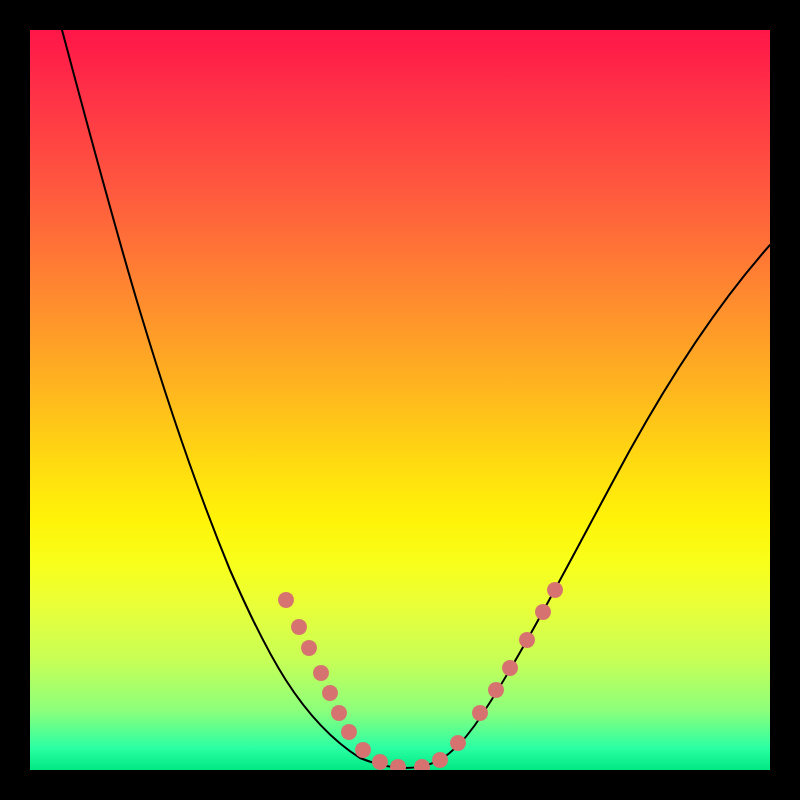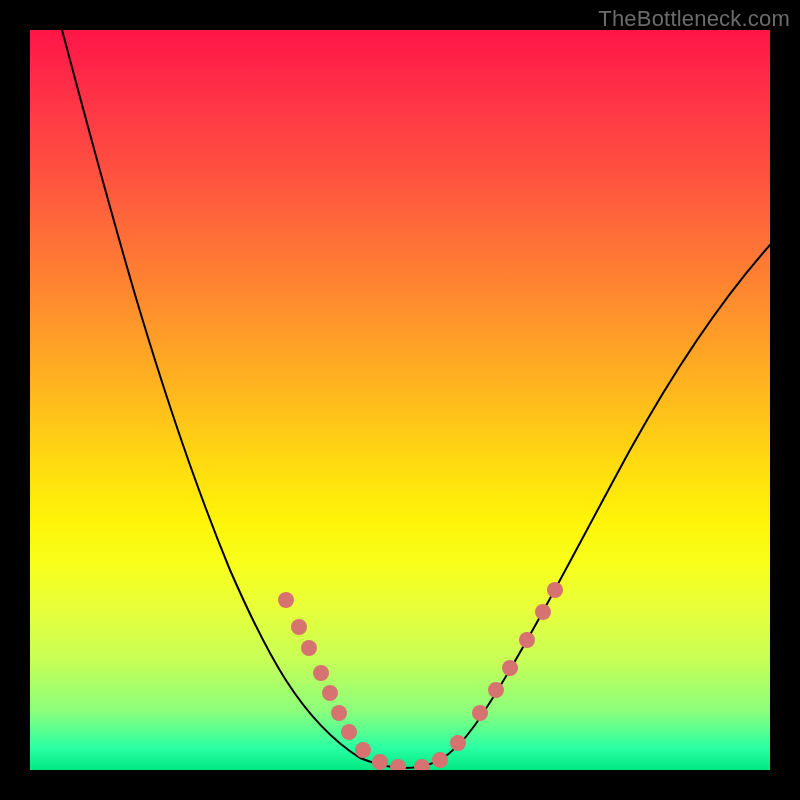--- a/index.html
+++ b/index.html
@@ -64,21 +64,20 @@
   }
   .marker {
     fill: #d6726f;
     stroke: none;
   }
 </style>
 </head>
 <body>
 
 <div class="frame">
-  <div class="watermark">TheBottleneck.com</div>
   <div class="plot">
     <svg class="curves" viewBox="0 0 740 740" preserveAspectRatio="none">
       <path class="curve" d="M 32 0 C 80 180, 130 370, 200 540 C 235 620, 270 690, 330 728 C 345 734, 360 738, 375 738"></path>
       <path class="curve" d="M 375 738 C 400 738, 420 730, 445 695 C 490 630, 540 530, 600 420 C 650 330, 700 260, 740 215"></path>
       <g id="markers-group">
           <circle cx="256" cy="570" r="8" class="marker"></circle>
           <circle cx="269" cy="597" r="8" class="marker"></circle>
           <circle cx="279" cy="618" r="8" class="marker"></circle>
           <circle cx="291" cy="643" r="8" class="marker"></circle>
           <circle cx="300" cy="663" r="8" class="marker"></circle>

